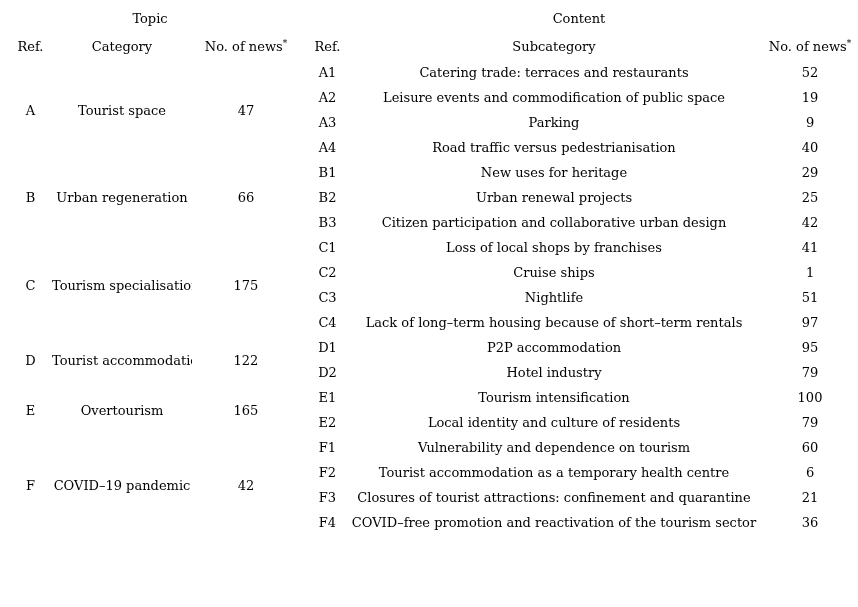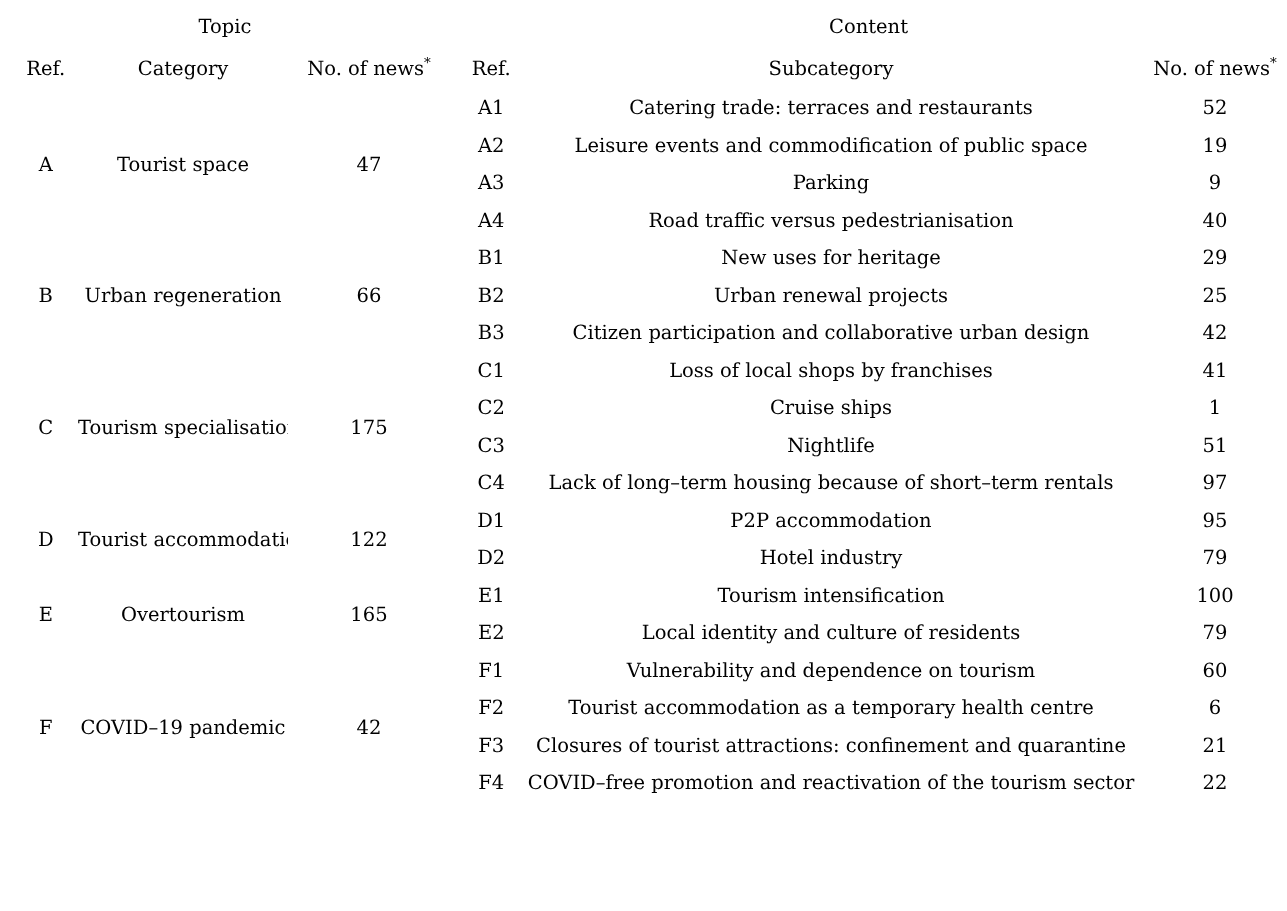--- a/index.html
+++ b/index.html
@@ -176,16 +176,16 @@
         <td>6</td>
       </tr>
       <tr>
         <td class="ref-col">F3</td>
         <td>Closures of tourist attractions: confinement and quarantine</td>
         <td>21</td>
       </tr>
       <tr>
         <td class="ref-col">F4</td>
         <td>COVID–free promotion and reactivation of the tourism sector</td>
-        <td>22</td>
+        <td>36</td>
       </tr>
     </tbody>
 </table>
 
 </body></html>

